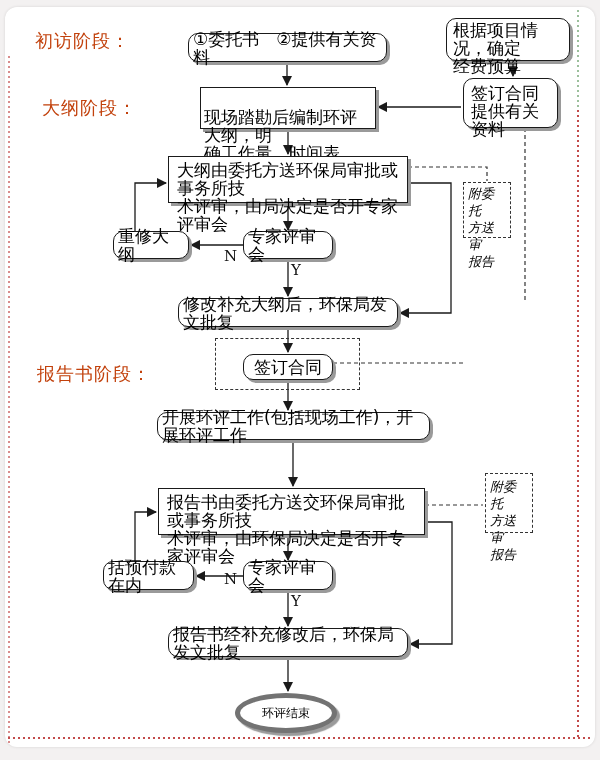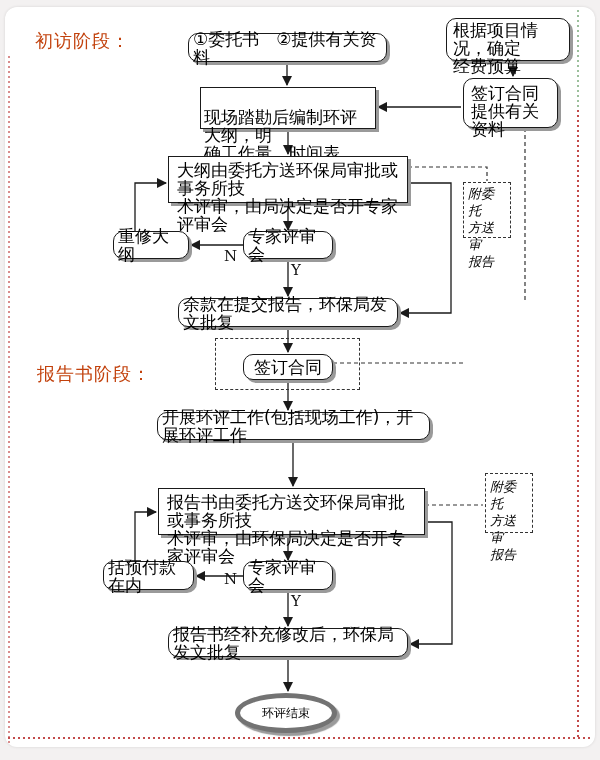--- a/index.html
+++ b/index.html
@@ -92,20 +92,21 @@
     </g>
     <g stroke="#333" stroke-width="1.2" fill="none" stroke-dasharray="4 3">
       <path d="M408 167 H487 V181"></path>
       <path d="M525 128 V301"></path>
       <path d="M333 363 H464"></path>
       <path d="M425 505 H483"></path>
     </g>
   </svg>
 
   <div class="phase" style="left:35px;top:29px">初访阶段：</div>
+  <div class="phase" style="left:42px;top:96px">大纲阶段：</div>
   <div class="phase" style="left:37px;top:362px">报告书阶段：</div>
 
   <div class="box center" style="left:188px;top:33px;width:199px;height:29px">①委托书　②提供有关资料</div>
 
   <div class="box rounded" style="left:446px;top:18px;width:124px;height:43px;padding:2px 6px">根据项目情况，确定
 经费预算</div>
 
   <div class="box rounded" style="left:463px;top:78px;width:95px;height:50px;padding:5px 7px">签订合同
 提供有关资料</div>
 
@@ -116,21 +117,21 @@
 术评审，由局决定是否开专家评审会</div>
 
   <div class="dashed" style="left:463px;top:182px;width:48px;height:56px">附委托
 方送审
 报告</div>
 
   <div class="box center" style="left:113px;top:231px;width:76px;height:28px">重修大纲</div>
 
   <div class="box center" style="left:243px;top:231px;width:90px;height:28px">专家评审会</div>
 
-  <div class="box center" style="left:178px;top:298px;width:220px;height:29px">余款在提交报告，环保局发文批复</div>
+  <div class="box center" style="left:178px;top:298px;width:220px;height:29px">修改补充大纲后，环保局发文批复</div>
 
   <div class="dashed" style="left:215px;top:338px;width:145px;height:52px"></div>
 
   <div class="box center" style="left:243px;top:354px;width:90px;height:26px">签订合同</div>
 
 
   <div class="box center" style="left:157px;top:412px;width:273px;height:28px">开展环评工作(包括现场工作)，开展环评工作</div>
 
   <div class="box" style="left:158px;top:488px;width:267px;height:47px;padding:4px 8px">报告书由委托方送交环保局审批或事务所技
 术评审，由环保局决定是否开专家评审会</div>

